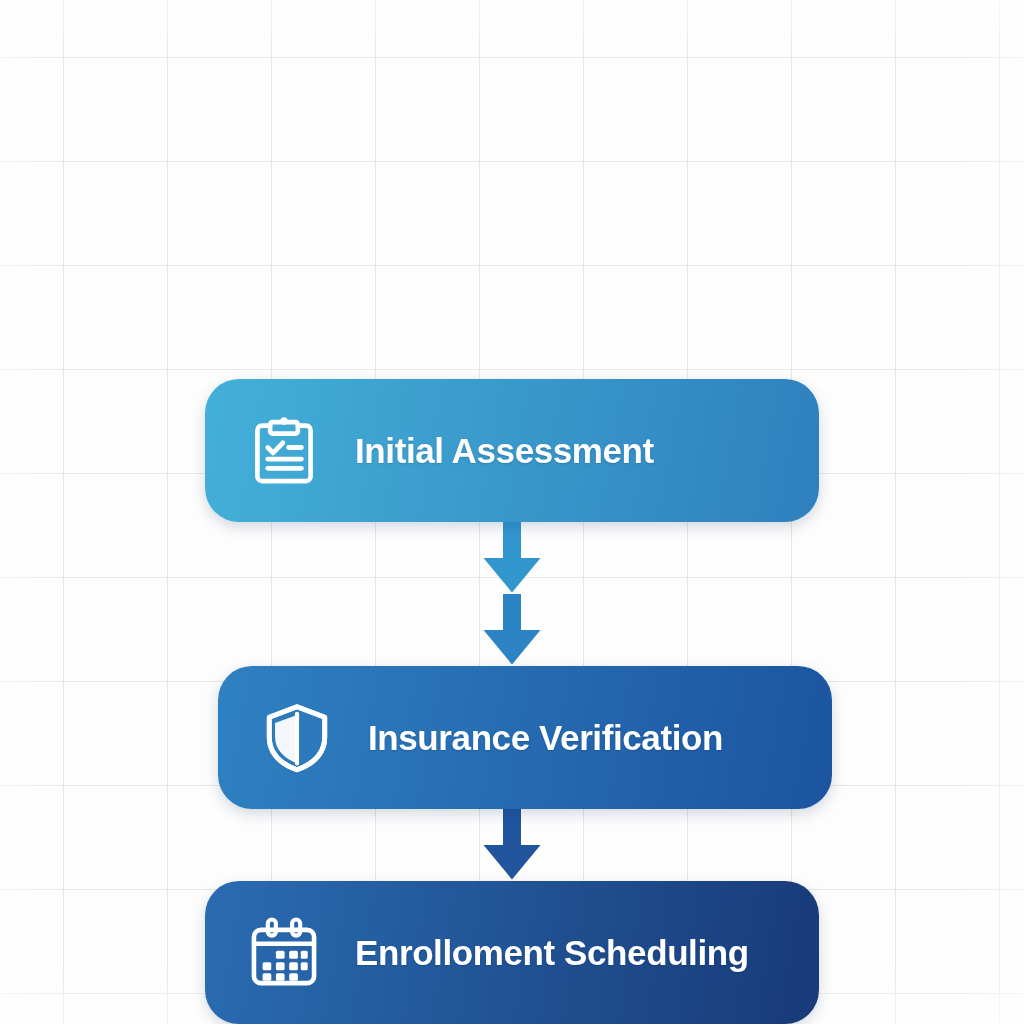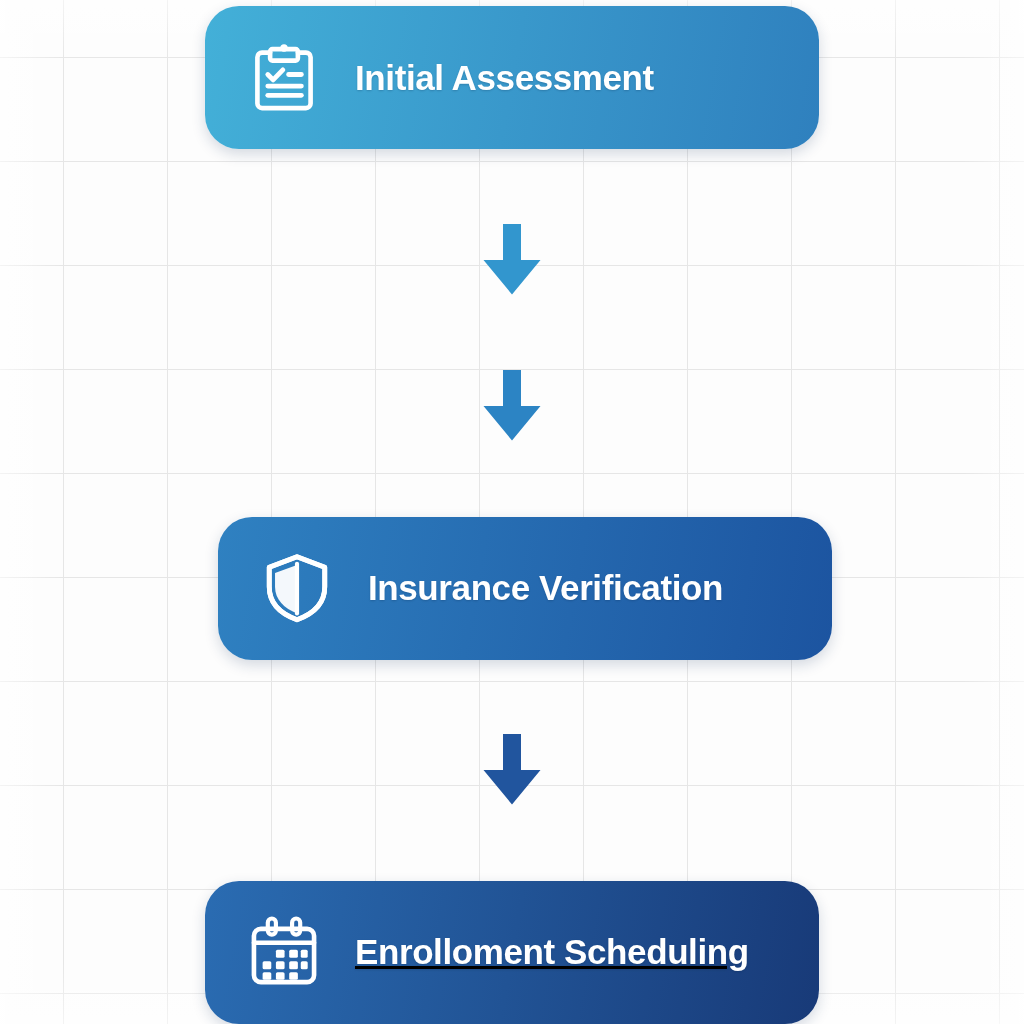--- a/index.html
+++ b/index.html
@@ -44,21 +44,21 @@
   }
 
   
   #flowchart {
     position: absolute;
     inset: 0;
     z-index: 2;
     display: flex;
     flex-direction: column;
     align-items: center;
-    justify-content: space-between;
+    justify-content: flex-end;
     padding-top: 6px;
   }
 
   .flow-node {
     width: 614px;
     height: 143px;
     border-radius: 34px;
     display: flex;
     align-items: center;
     padding-left: 42px;
@@ -142,21 +142,21 @@
     </span>
     <span class="node-label">Insurance Verification</span>
   </div>
 
   <span class="flow-arrow" id="arrow-2">
     <svg viewBox="0 0 44 48" preserveAspectRatio="none">
       <path d="M16 0 H28 V24 H41 L22 47 L3 24 H16 Z" fill="#21559e"></path>
     </svg>
   </span>
 
-  <div class="flow-node" id="node-3" style="background: linear-gradient(100deg, rgb(42, 108, 178) 0%, rgb(24, 58, 120) 100%); text-decoration: underline;">
+  <div class="flow-node" id="node-3" style="background: linear-gradient(100deg, rgb(42, 108, 178) 0%, rgb(24, 58, 120) 100%);">
     <span class="node-icon">
       <svg viewBox="0 0 64 64" fill="none" stroke="#ffffff" stroke-width="4" stroke-linecap="round" stroke-linejoin="round">
         <rect x="6" y="12" width="52" height="46" rx="6"></rect>
         <path d="M6 24 H58" stroke-width="4"></path>
         <rect x="18" y="3" width="7" height="14" rx="3.5" stroke-width="3.6"></rect>
         <rect x="39" y="3" width="7" height="14" rx="3.5" stroke-width="3.6"></rect>
         <g fill="#ffffff" stroke="none">
           <rect x="25" y="30" width="7.5" height="7" rx="1.4"></rect>
           <rect x="36.5" y="30" width="7.5" height="7" rx="1.4"></rect>
           <rect x="46.5" y="30" width="6" height="7" rx="1.4"></rect>

